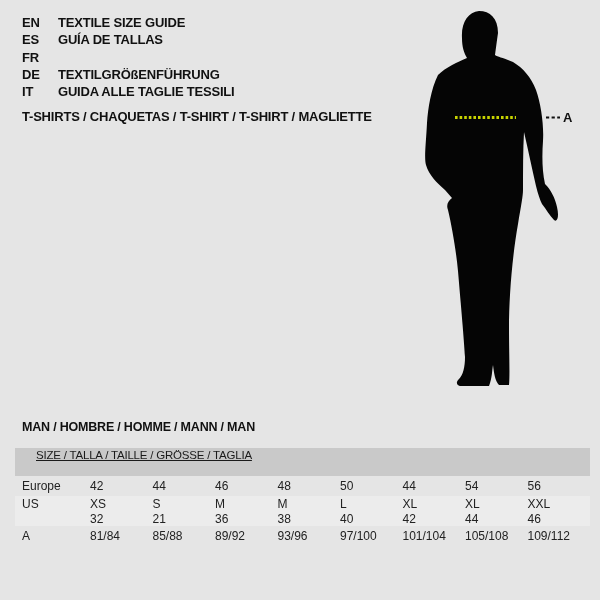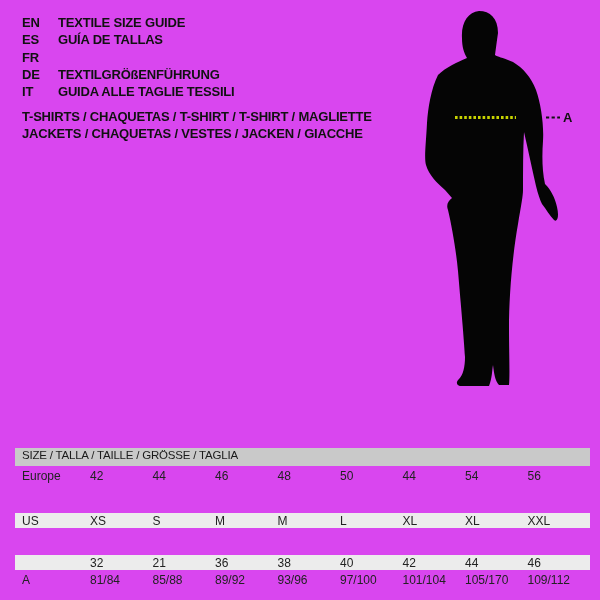--- a/index.html
+++ b/index.html
@@ -1,36 +1,36 @@
 <!DOCTYPE html>
 <html><head>
 <meta charset="utf-8">
 <style>
   html,body{margin:0;padding:0;background:#fff;}
   .page{
-    position:relative;width:600px;height:600px;background:#d946ef;overflow:hidden;
+    position:relative;width:600px;height:600px;background:#e5e5e5;overflow:hidden;
     font-family:"Liberation Sans",sans-serif;color:#111;
   }
   
   .lang-list{position:absolute;left:22px;top:14px;}
   .lang-row{display:flex;line-height:17.3px;font-size:13px;font-weight:bold;letter-spacing:-0.2px;}
   .lang-code{width:36px;flex:0 0 36px;}
   
   .categories{position:absolute;left:22px;top:108px;font-size:13px;font-weight:bold;line-height:17.3px;letter-spacing:-0.2px;}
   
   .figure{position:absolute;left:395px;top:0;width:205px;height:400px;}
   .figure text{font-family:"Liberation Sans",sans-serif;font-weight:bold;font-size:13px;fill:#111;}
   
   .man-label{position:absolute;left:22px;top:420px;font-size:12.5px;font-weight:bold;letter-spacing:-0.2px;}
   
   .size-table{position:absolute;left:15px;top:448px;width:575px;font-size:12px;color:#222;}
-  .t-header{background:#c9c9c9;height:18px;line-height:14px;padding-left:7px;font-size:11.5px;color:#1a1a1a;letter-spacing:-0.2px;}
+  .t-header{background:#c9c9c9;height:28px;line-height:14px;padding-left:21px;font-size:11.5px;color:#1a1a1a;letter-spacing:-0.2px;text-decoration:underline;}
   .t-row{display:grid;grid-template-columns:75px repeat(8,1fr);align-items:center;height:16px;}
   .t-row.tall{height:20px;}
-  .t-row.shaded{background:#ececec;height:15px;margin-top:27px;}
+  .t-row.shaded{background:#ececec;height:15px;}
   .t-label{padding-left:7px;text-align:left;}
   .t-cell{text-align:left;}
   
   .footer-note{position:absolute;left:22px;top:546px;font-size:12px;font-weight:bold;letter-spacing:-0.2px;}
 </style>
 </head>
 <body>
 
 <div class="page">
 
@@ -51,21 +51,20 @@
       <span class="lang-label">TEXTILGRÖßENFÜHRUNG</span>
     </div>
     <div class="lang-row">
       <span class="lang-code">IT</span>
       <span class="lang-label">GUIDA ALLE TAGLIE TESSILI</span>
     </div>
   </div>
 
   <div class="categories">
     <div>T-SHIRTS / CHAQUETAS / T-SHIRT / T-SHIRT / MAGLIETTE</div>
-    <div>JACKETS / CHAQUETAS / VESTES / JACKEN / GIACCHE</div>
   </div>
 
   <svg class="figure" viewBox="0 0 205 400" xmlns="http://www.w3.org/2000/svg">
     <path fill="#050505" d="
       M 84,11
       C 73,12 66,23 67,38
       C 67,47 69,53 72,58
       C 63,62 51,67 43,75
       C 36,89 33,108 32,123
       C 31,143 29,158 31,165
@@ -94,20 +93,21 @@
       C 136,77 128,68 118,62
       C 109,58 103,57 100,55
       C 101,47 102,40 103,33
       C 103,18 95,11 84,11
       Z"></path>
     <line x1="60" y1="117.5" x2="121" y2="117.5" stroke="#c8d400" stroke-width="3" stroke-dasharray="2.6 2"></line>
     <line x1="151" y1="117.5" x2="165" y2="117.5" stroke="#111" stroke-width="2" stroke-dasharray="3.2 2.4"></line>
     <text x="168" y="122">A</text>
   </svg>
 
+  <div class="man-label">MAN / HOMBRE / HOMME / MANN / MAN</div>
 
   <div class="size-table">
     <div class="t-header">SIZE / TALLA / TAILLE / GRÖSSE / TAGLIA</div>
 
     <div class="t-row tall">
       <div class="t-label">Europe</div>
       <div class="t-cell">42</div>
       <div class="t-cell">44</div>
       <div class="t-cell">46</div>
       <div class="t-cell">48</div>
@@ -142,19 +142,19 @@
     </div>
 
     <div class="t-row tall">
       <div class="t-label">A</div>
       <div class="t-cell">81/84</div>
       <div class="t-cell">85/88</div>
       <div class="t-cell">89/92</div>
       <div class="t-cell">93/96</div>
       <div class="t-cell">97/100</div>
       <div class="t-cell">101/104</div>
-      <div class="t-cell">105/170</div>
+      <div class="t-cell">105/108</div>
       <div class="t-cell">109/112</div>
     </div>
   </div>
 
 
 </div>
 
 </body></html>

